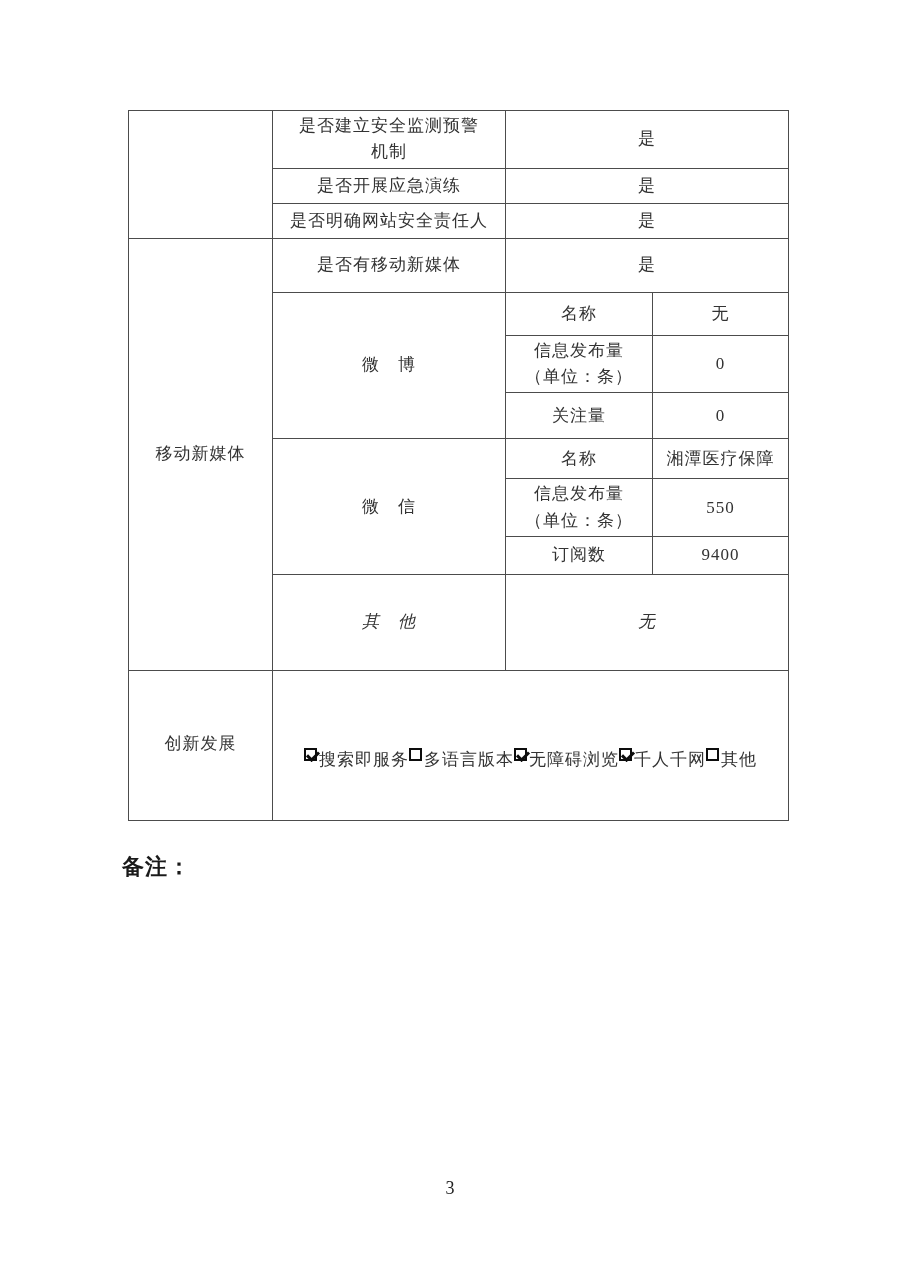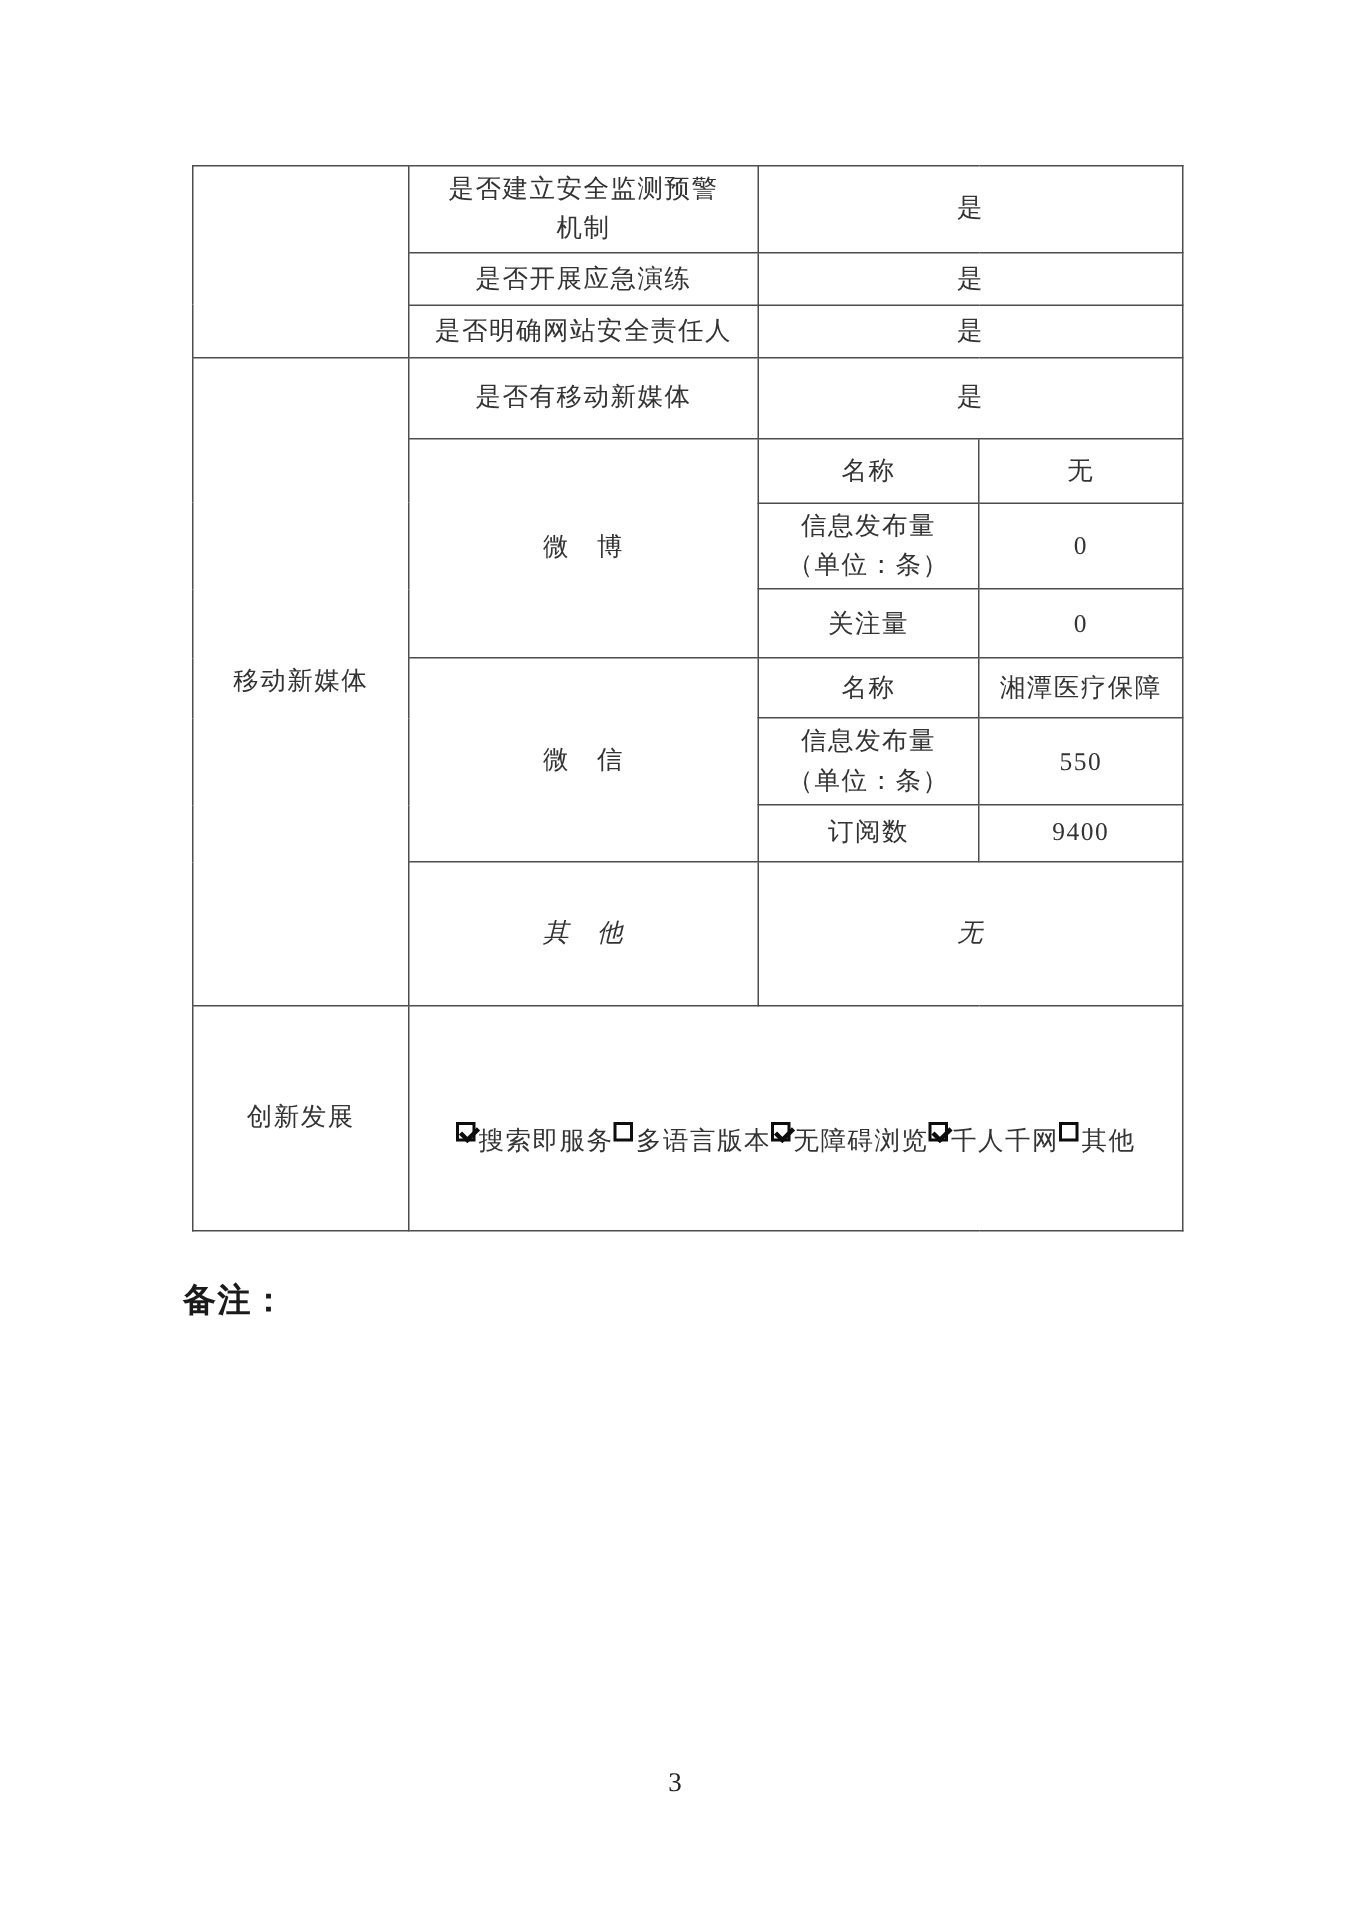--- a/index.html
+++ b/index.html
@@ -37,21 +37,21 @@
   
   tr.r53  { height: 53px; }
   tr.r35  { height: 35px; }
   tr.r54  { height: 54px; }
   tr.r43  { height: 43px; }
   tr.r56  { height: 56px; }
   tr.r46  { height: 46px; }
   tr.r40  { height: 40px; }
   tr.r38  { height: 38px; }
   tr.r96  { height: 96px; font-style: italic; }
-  tr.r150 { height: 150px; }
+  tr.r150 { height: 150px; font-family: Liberation Mono, monospace; }
 
   
   .cb-line {
     display: inline-flex;
     align-items: flex-start;
     white-space: nowrap;
     letter-spacing: 1px;
   }
   .cb {
     display: inline-block;

